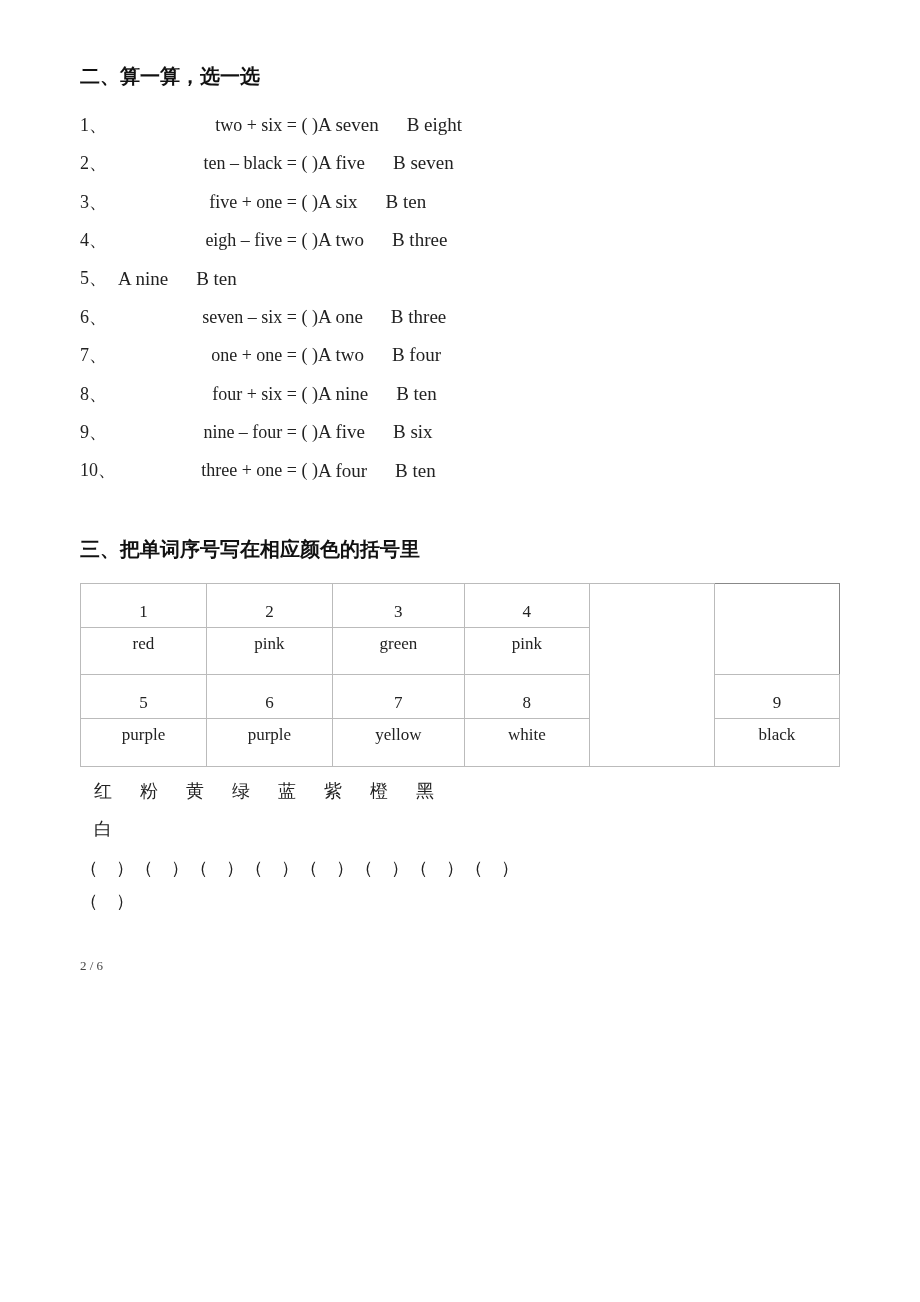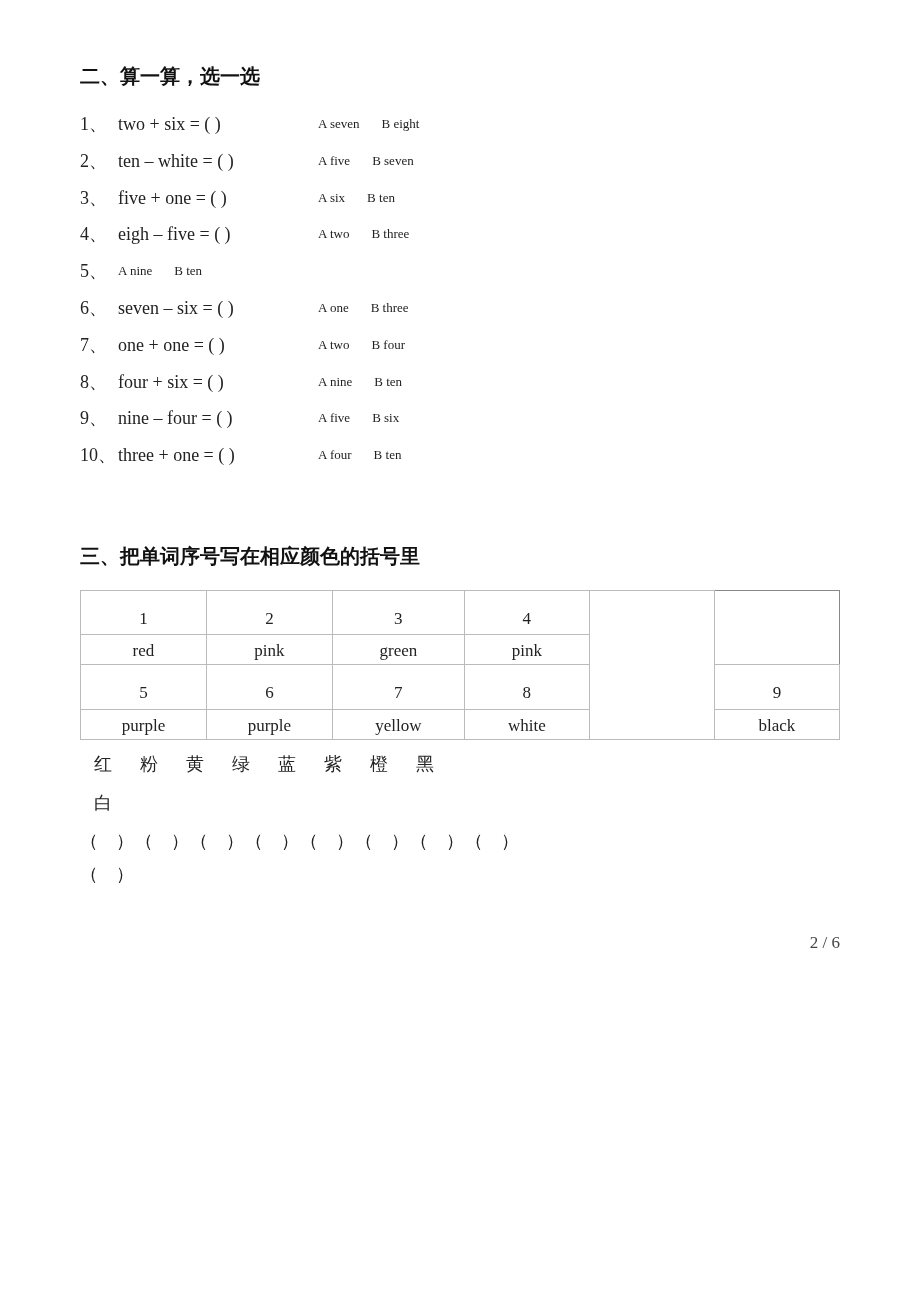--- a/index.html
+++ b/index.html
@@ -20,21 +20,21 @@
     }
 
     .section-title {
       font-size: 20px;
       font-weight: bold;
       margin-bottom: 18px;
       color: #111;
     }
 
     .section-two {
-      margin-bottom: 70px;
+      margin-bottom: 47px;
     }
 
     .math-row {
       display: flex;
       align-items: center;
       margin-bottom: 8px;
       font-size: 18px;
       font-family: "Times New Roman", serif;
       gap: 0;
     }
@@ -42,27 +42,28 @@
     .math-num {
       min-width: 38px;
       font-family: "SimSun", serif;
       font-size: 18px;
     }
 
     .math-expr {
       min-width: 200px;
       font-family: "Times New Roman", serif;
       font-size: 18px;
+      text-align: right;
     }
 
     .math-choices {
       font-family: "Times New Roman", serif;
-      font-size: 13px;
-      display: flex;
-      gap: 22px;
+      font-size: 19px;
+      display: flex;
+      gap: 28px;
     }
 
     .section-three {
       margin-bottom: 23px;
     }
 
     .grid-table {
       border: 1.5px solid #888;
       width: 100%;
       border-collapse: collapse;
@@ -77,21 +78,21 @@
       font-size: 17px;
       min-width: 60px;
     }
 
     .grid-table .num-row td {
       padding-bottom: 2px;
     }
 
     .grid-table .name-row td {
       padding-top: 2px;
-      padding-bottom: 0;
+      padding-bottom: 17px;
     }
 
     .chinese-row {
       margin-top: 10px;
       font-family: "SimSun", serif;
       font-size: 18px;
       display: flex;
       gap: 0;
       align-items: center;
       flex-wrap: wrap;
@@ -117,45 +118,45 @@
       align-items: center;
       min-width: 55px;
       font-size: 18px;
     }
 
     .second-bracket-row {
       margin-top: 4px;
     }
 
     .page-num {
-      text-align: right;
+      text-align: left;
       margin-top: 40px;
       font-family: "Times New Roman", serif;
-      font-size: 17px;
+      font-size: 13px;
       color: #444;
     }
   </style>
 </head>
 <body>
 
 <div class="section-two">
   <div class="section-title">二、算一算，选一选</div>
 
   <div id="math-problems">
       <div class="math-row">
         <span class="math-num">1、</span>
         <span class="math-expr">two + six = (    )</span>
         <div class="math-choices">
           <span>A seven</span>
           <span>B eight</span>
         </div>
       </div>
       <div class="math-row">
         <span class="math-num">2、</span>
-        <span class="math-expr">ten – white = (    )</span>
+        <span class="math-expr">ten – black = (    )</span>
         <div class="math-choices">
           <span>A five</span>
           <span>B seven</span>
         </div>
       </div>
       <div class="math-row">
         <span class="math-num">3、</span>
         <span class="math-expr">five + one = (    )</span>
         <div class="math-choices">
           <span>A six</span>

